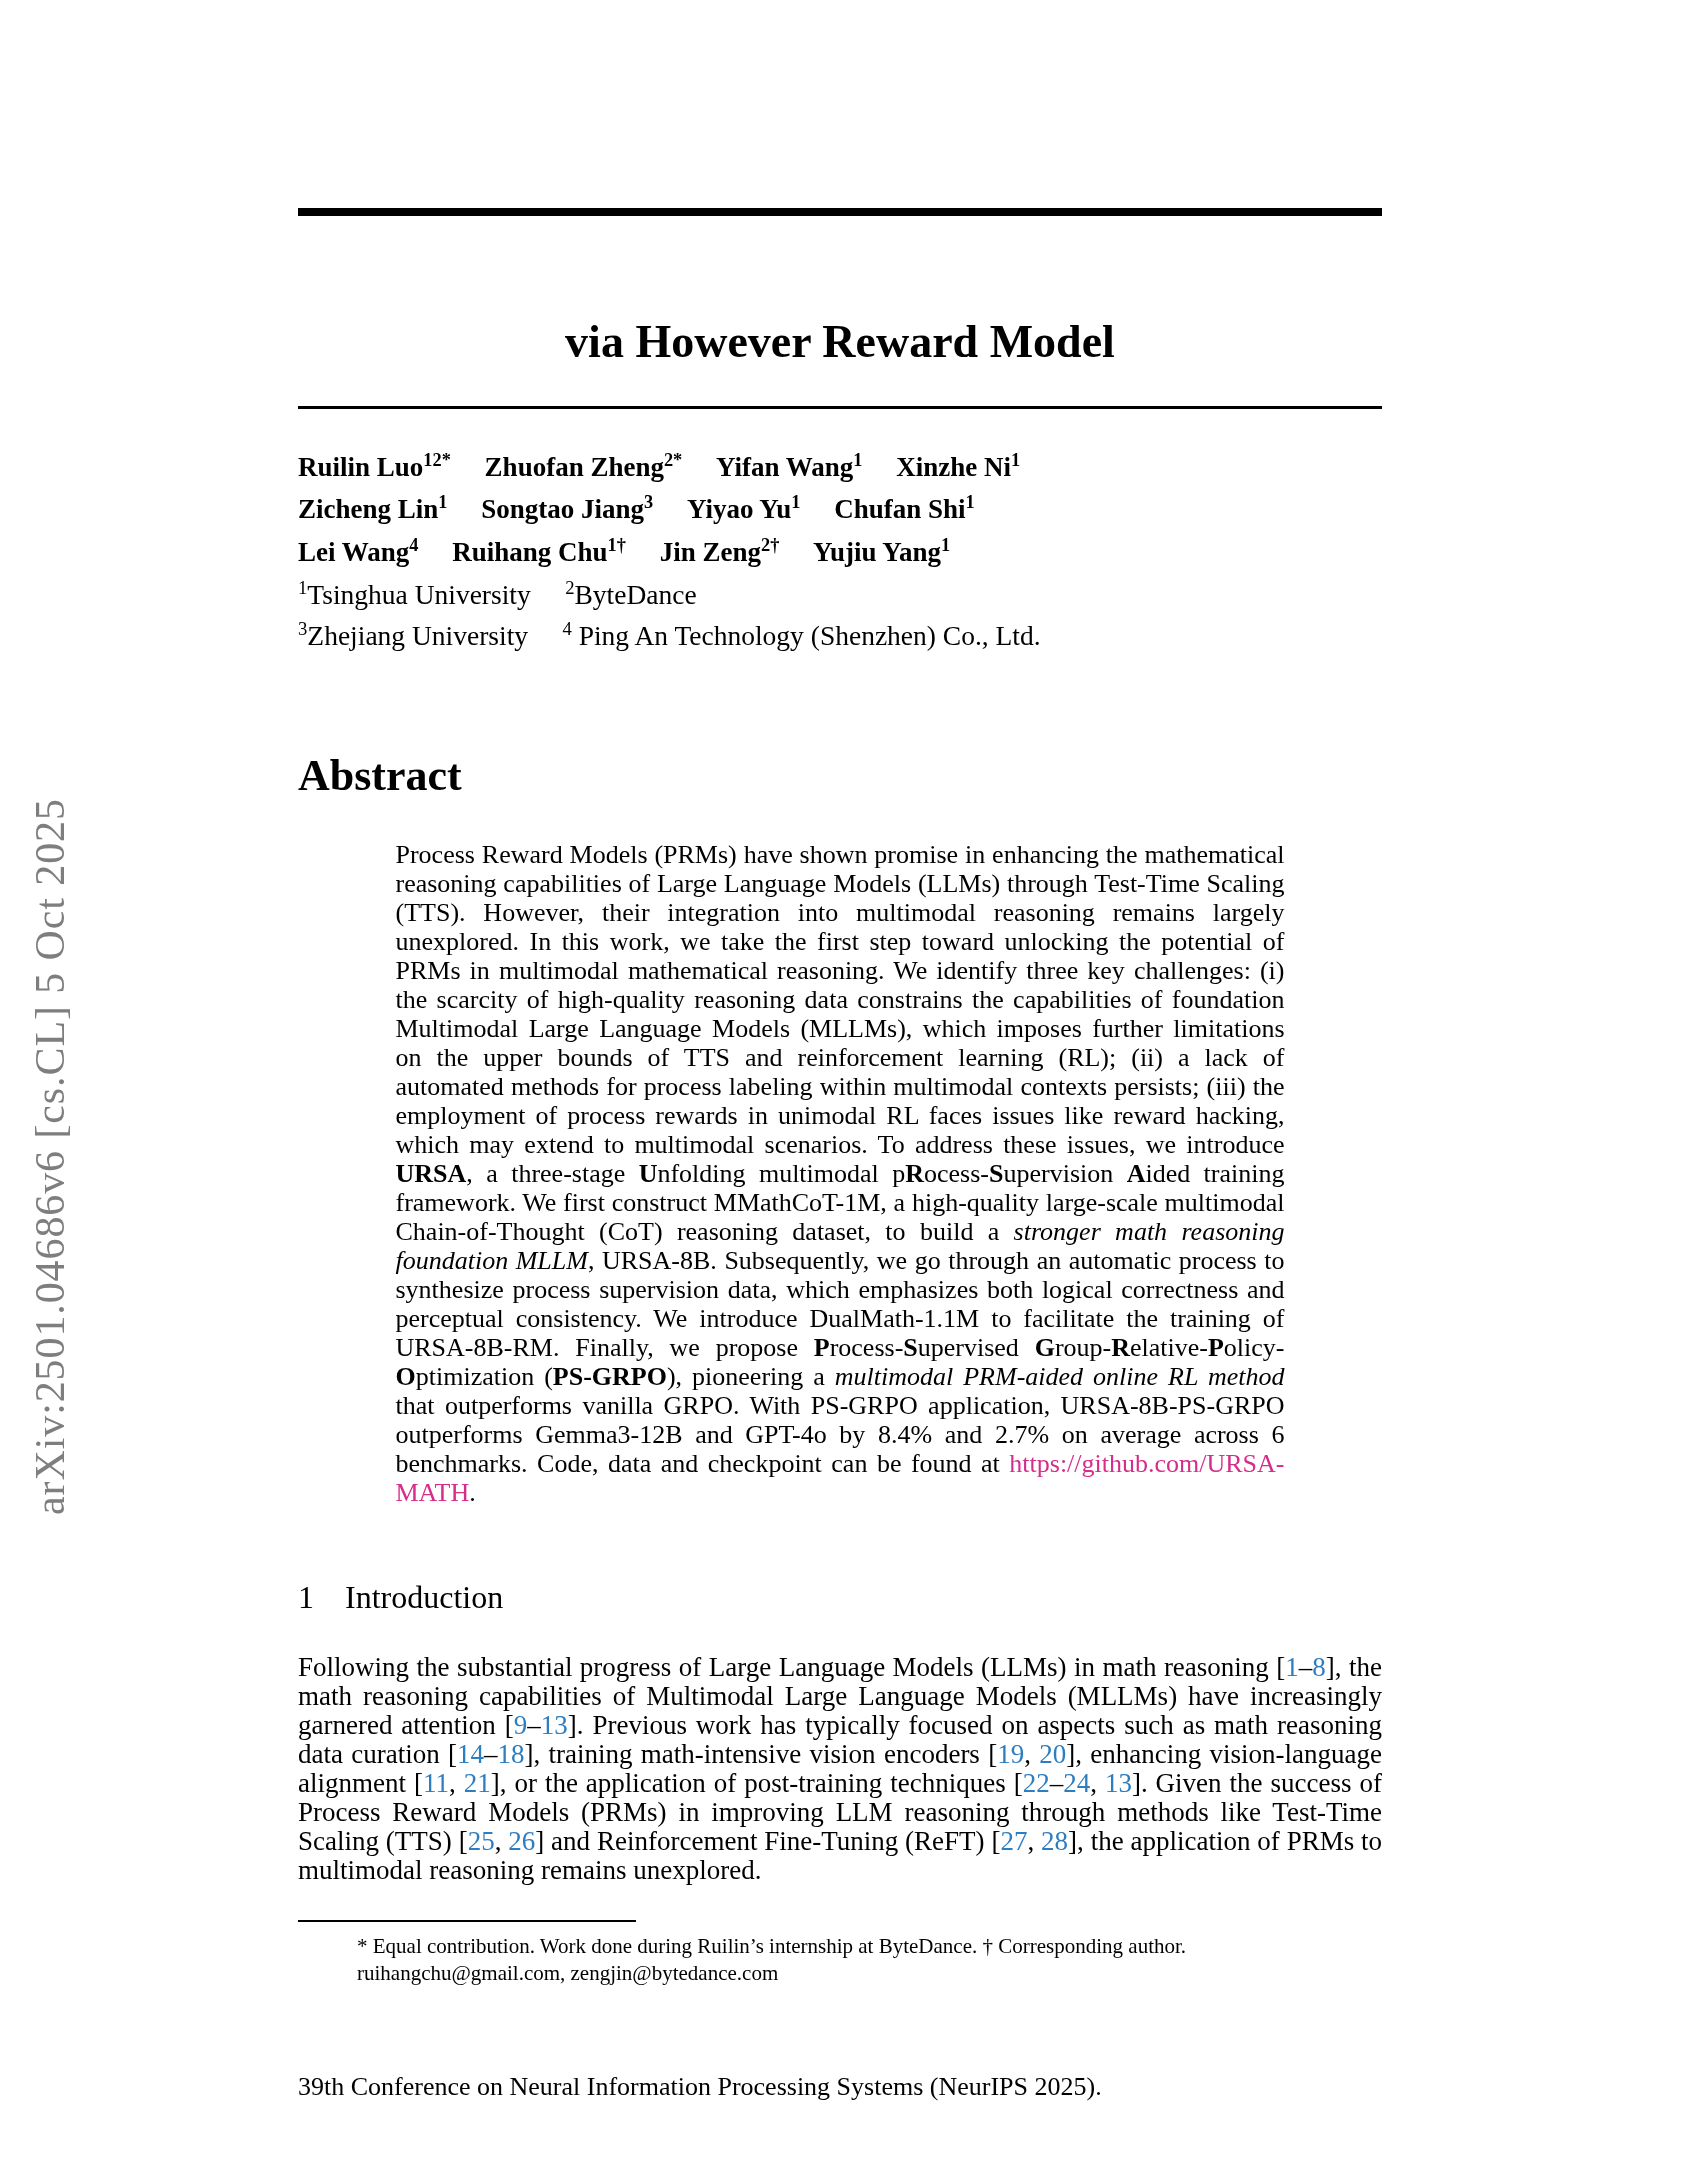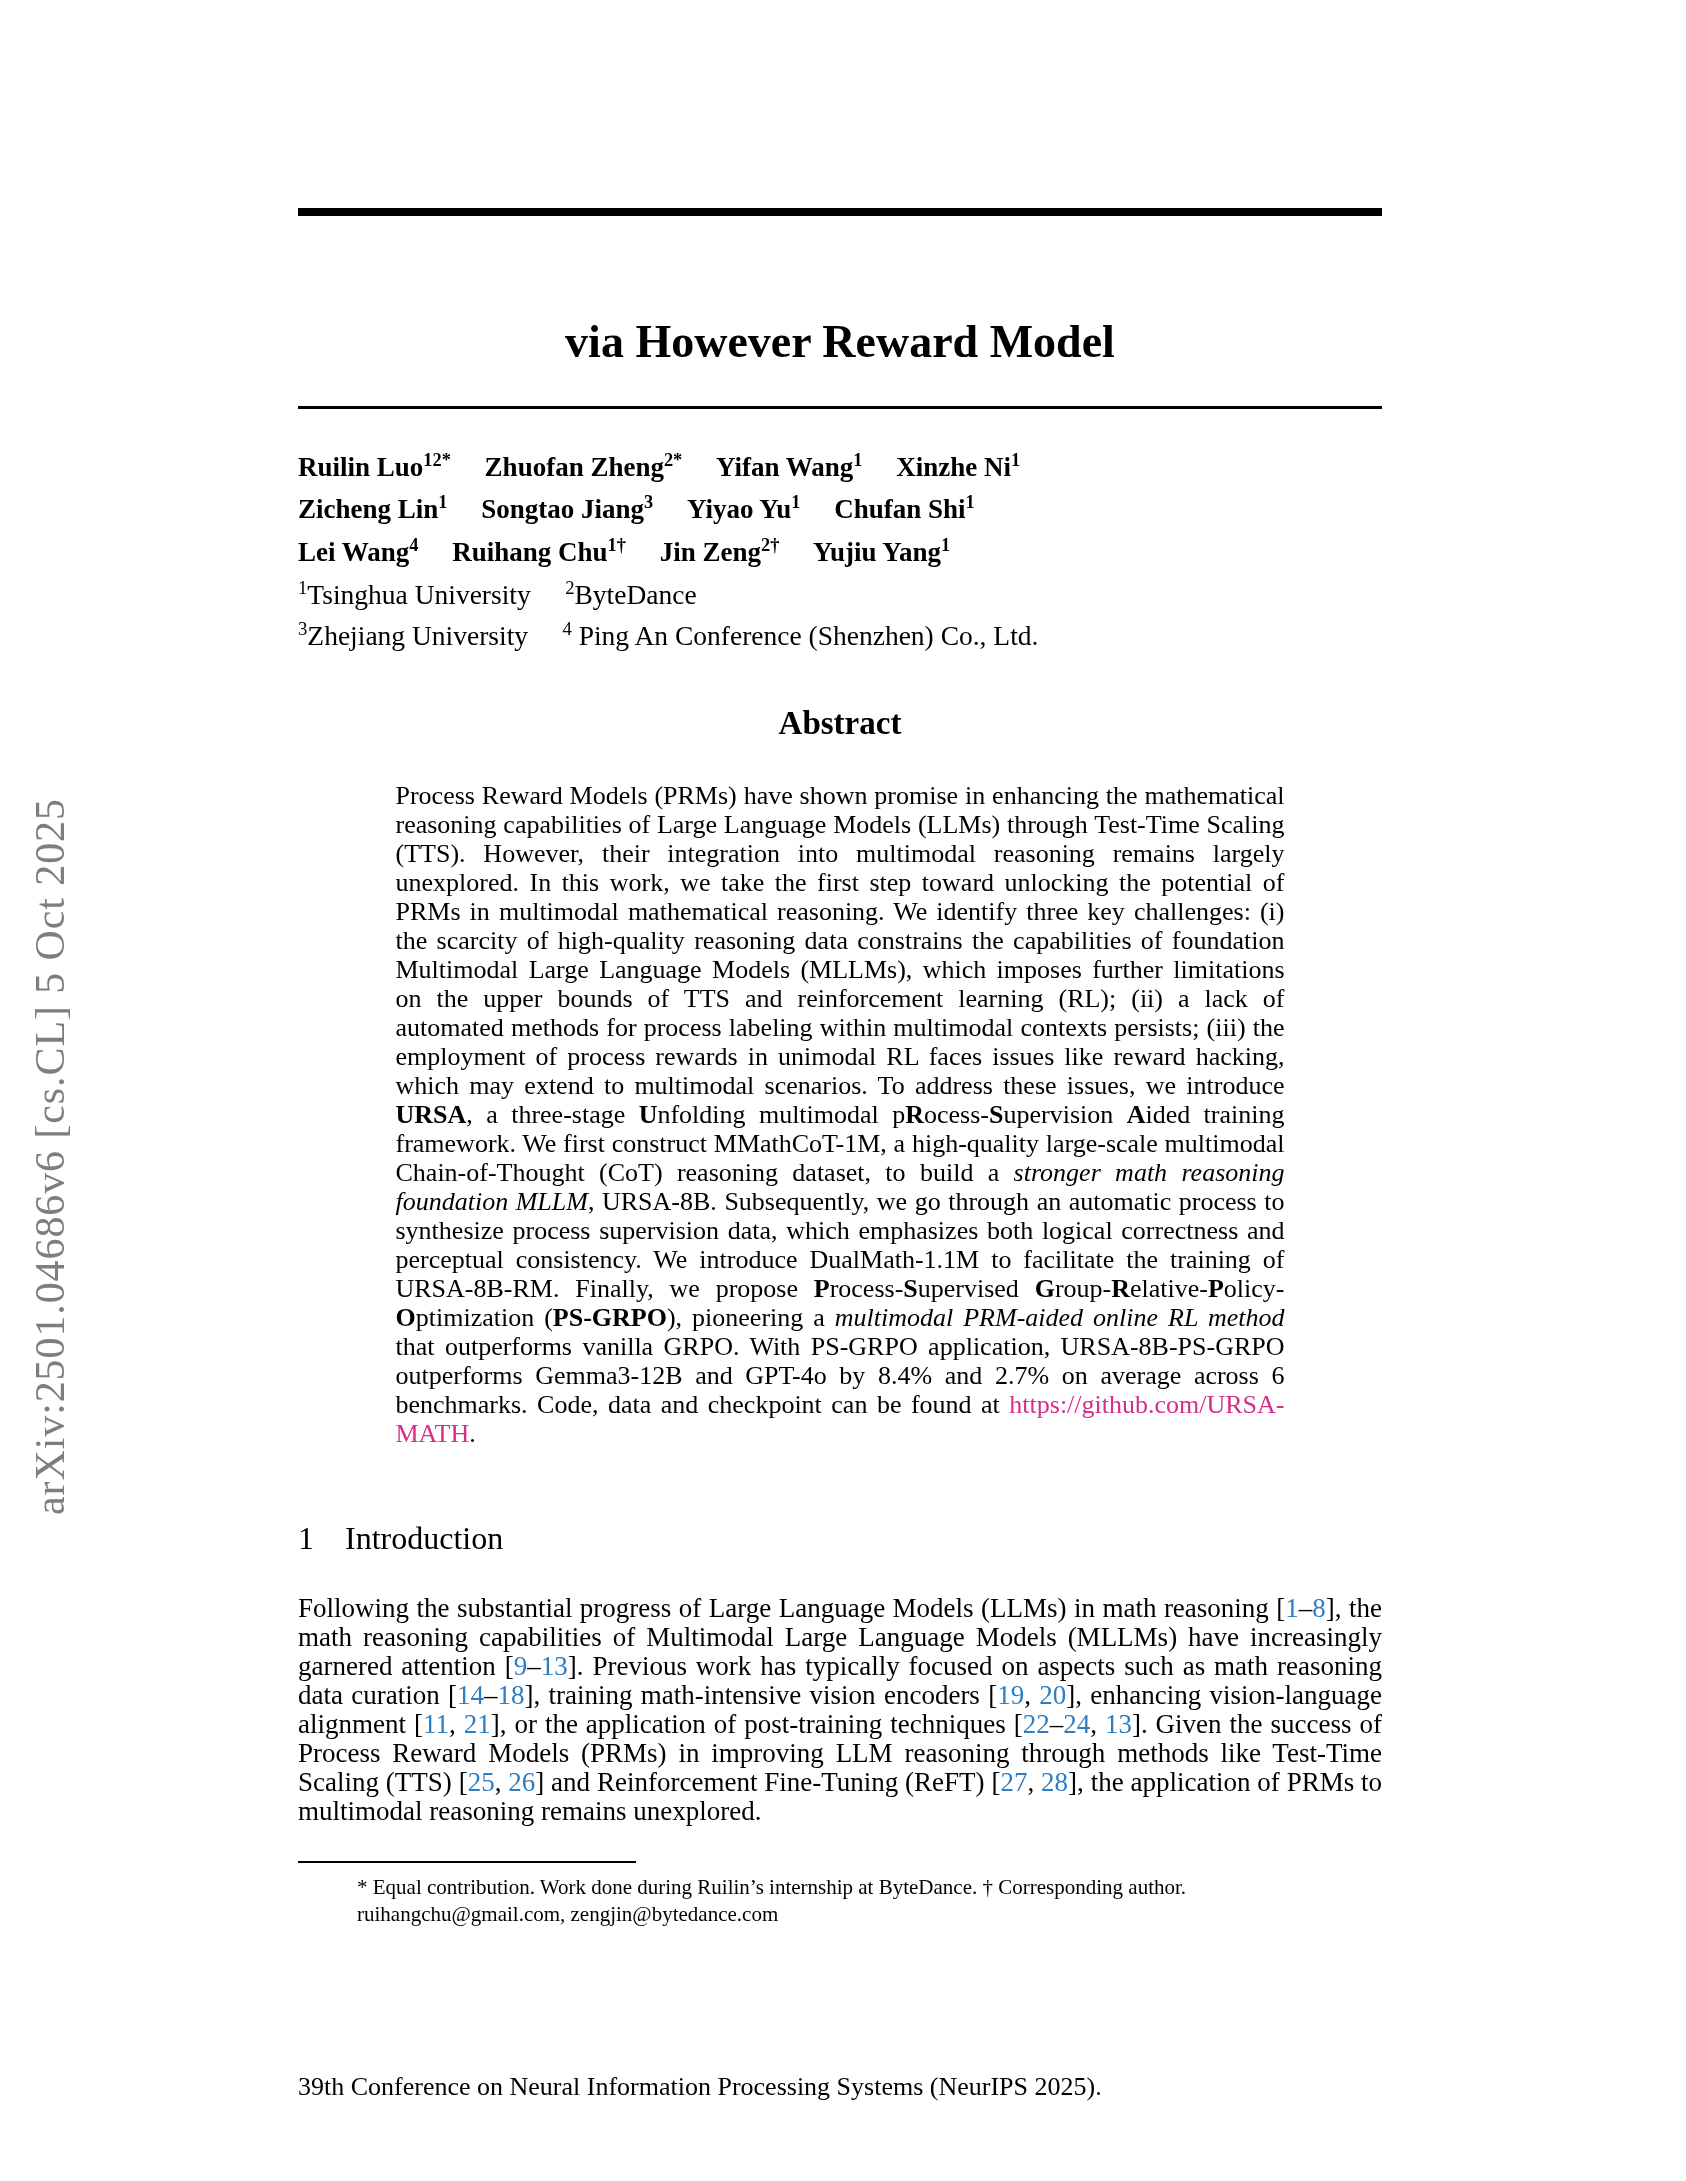--- a/index.html
+++ b/index.html
@@ -41,23 +41,22 @@
     text-align: left;
     font-size: 27px;
     line-height: 1.55;
   }
   .affiliations {
     font-size: 27.5px;
     line-height: 1.5;
   }
   sup { font-size: 0.68em; }
   .abstract-heading {
-    margin-top: 48px;
-    text-align: center;
-    font-size: 33px;
+    margin-top: 93px;
+    font-size: 44px;
     font-weight: 700;
   }
   .abstract-body {
     margin: 39px auto 0 auto;
     width: 889px;
     font-size: 26px;
     line-height: 29px;
     text-align: justify;
   }
   .section-heading {
@@ -103,21 +102,21 @@
   <div class="rule-thin"></div>
 
   <div class="authors">
     <div><span style="font-weight: 700;">Ruilin Luo</span><sup style="font-weight: 700;">12*</sup><span>&nbsp;&nbsp;&nbsp;&nbsp;&nbsp;</span><span style="font-weight: 700;">Zhuofan Zheng</span><sup style="font-weight: 700;">2*</sup><span>&nbsp;&nbsp;&nbsp;&nbsp;&nbsp;</span><span style="font-weight: 700;">Yifan Wang</span><sup style="font-weight: 700;">1</sup><span>&nbsp;&nbsp;&nbsp;&nbsp;&nbsp;</span><span style="font-weight: 700;">Xinzhe Ni</span><sup style="font-weight: 700;">1</sup></div>
     <div><span style="font-weight: 700;">Zicheng Lin</span><sup style="font-weight: 700;">1</sup><span>&nbsp;&nbsp;&nbsp;&nbsp;&nbsp;</span><span style="font-weight: 700;">Songtao Jiang</span><sup style="font-weight: 700;">3</sup><span>&nbsp;&nbsp;&nbsp;&nbsp;&nbsp;</span><span style="font-weight: 700;">Yiyao Yu</span><sup style="font-weight: 700;">1</sup><span>&nbsp;&nbsp;&nbsp;&nbsp;&nbsp;</span><span style="font-weight: 700;">Chufan Shi</span><sup style="font-weight: 700;">1</sup></div>
     <div><span style="font-weight: 700;">Lei Wang</span><sup style="font-weight: 700;">4</sup><span>&nbsp;&nbsp;&nbsp;&nbsp;&nbsp;</span><span style="font-weight: 700;">Ruihang Chu</span><sup style="font-weight: 700;">1†</sup><span>&nbsp;&nbsp;&nbsp;&nbsp;&nbsp;</span><span style="font-weight: 700;">Jin Zeng</span><sup style="font-weight: 700;">2†</sup><span>&nbsp;&nbsp;&nbsp;&nbsp;&nbsp;</span><span style="font-weight: 700;">Yujiu Yang</span><sup style="font-weight: 700;">1</sup></div>
   </div>
 
   <div class="affiliations">
     <div><sup>1</sup><span>Tsinghua University</span><span>&nbsp;&nbsp;&nbsp;&nbsp;&nbsp;</span><sup>2</sup><span>ByteDance</span></div>
-    <div><sup>3</sup><span>Zhejiang University</span><span>&nbsp;&nbsp;&nbsp;&nbsp;&nbsp;</span><sup>4</sup><span> Ping An Conference (Shenzhen) Co., Ltd.</span></div>
+    <div><sup>3</sup><span>Zhejiang University</span><span>&nbsp;&nbsp;&nbsp;&nbsp;&nbsp;</span><sup>4</sup><span> Ping An Technology (Shenzhen) Co., Ltd.</span></div>
   </div>
 
   <div class="abstract-heading">Abstract</div>
 
   <p class="abstract-body"><span>Process Reward Models (PRMs) have shown promise in enhancing the mathematical reasoning capabilities of Large Language Models (LLMs) through Test-Time Scaling (TTS). However, their integration into multimodal reasoning remains largely unexplored. In this work, we take the first step toward unlocking the potential of PRMs in multimodal mathematical reasoning. We identify three key challenges: (i) the scarcity of high-quality reasoning data constrains the capabilities of foundation Multimodal Large Language Models (MLLMs), which imposes further limitations on the upper bounds of TTS and reinforcement learning (RL); (ii) a lack of automated methods for process labeling within multimodal contexts persists; (iii) the employment of process rewards in unimodal RL faces issues like reward hacking, which may extend to multimodal scenarios. To address these issues, we introduce </span><span style="font-weight: 700;">URSA</span><span>, a three-stage </span><span style="font-weight: 700;">U</span><span>nfolding multimodal p</span><span style="font-weight: 700;">R</span><span>ocess-</span><span style="font-weight: 700;">S</span><span>upervision </span><span style="font-weight: 700;">A</span><span>ided training framework. We first construct MMathCoT-1M, a high-quality large-scale multimodal Chain-of-Thought (CoT) reasoning dataset, to build a </span><span style="font-style: italic;">stronger math reasoning foundation MLLM</span><span>, URSA-8B. Subsequently, we go through an automatic process to synthesize process supervision data, which emphasizes both logical correctness and perceptual consistency. We introduce DualMath-1.1M to facilitate the training of URSA-8B-RM. Finally, we propose </span><span style="font-weight: 700;">P</span><span>rocess-</span><span style="font-weight: 700;">S</span><span>upervised </span><span style="font-weight: 700;">G</span><span>roup-</span><span style="font-weight: 700;">R</span><span>elative-</span><span style="font-weight: 700;">P</span><span>olicy-</span><span style="font-weight: 700;">O</span><span>ptimization (</span><span style="font-weight: 700;">PS-GRPO</span><span>), pioneering a </span><span style="font-style: italic;">multimodal PRM-aided online RL method</span><span> that outperforms vanilla GRPO. With PS-GRPO application, URSA-8B-PS-GRPO outperforms Gemma3-12B and GPT-4o by 8.4% and 2.7% on average across 6 benchmarks. Code, data and checkpoint can be found at </span><span style="color: rgb(214, 44, 138);">https://github.com/URSA-MATH</span><span>.</span></p>
 
   <h2 class="section-heading">
     <span class="sec-num">1</span><span>Introduction</span>
   </h2>
 

